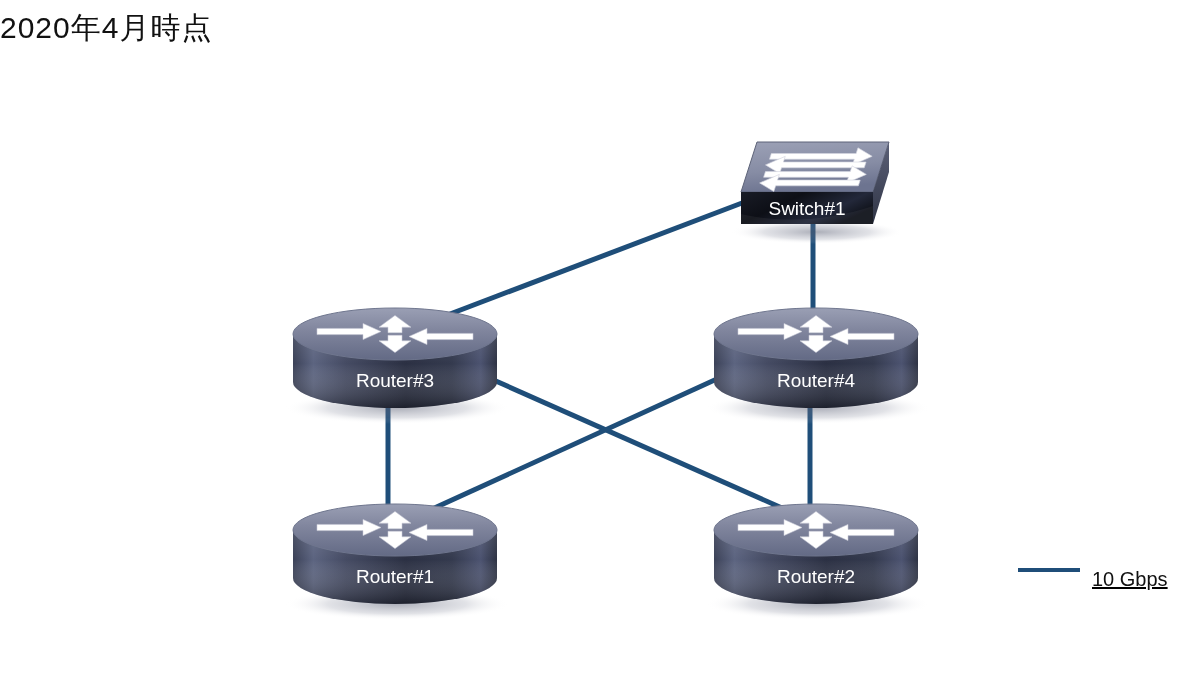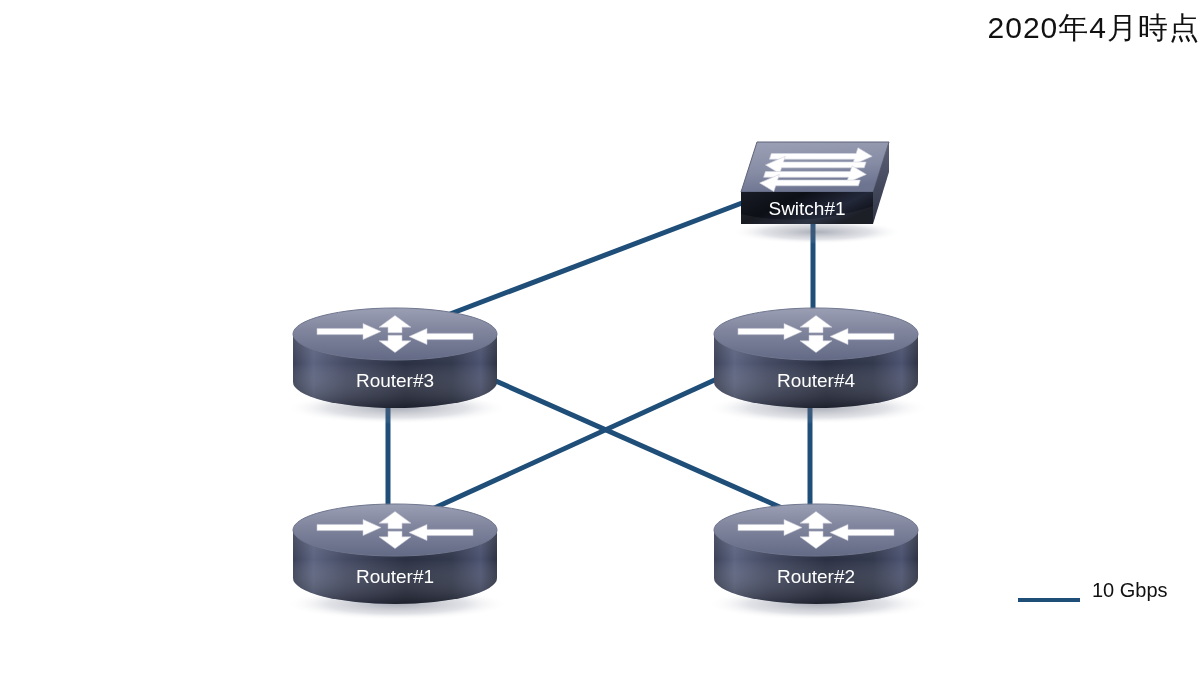--- a/index.html
+++ b/index.html
@@ -14,21 +14,21 @@
     overflow: hidden;
     font-family: "Liberation Sans", sans-serif;
     color: #000000;
   }
 
   #diagram-title {
     position: absolute;
     top: 8px;
     left: 0;
     width: 1200px;
-    text-align: right;
+    text-align: left;
     font-size: 30px;
     font-weight: 400;
     letter-spacing: 1px;
     color: #111111;
     font-family: "Liberation Sans", sans-serif;
   }
 
   #topology-canvas {
     position: absolute;
     left: 0;
@@ -38,22 +38,23 @@
   }
 
   #legend {
     position: absolute;
     left: 1018px;
     top: 568px;
     width: 182px;
   }
   .legend-row {
     display: flex;
-    align-items: flex-end;
+    align-items: flex-start;
     height: 34px;
+    text-decoration: underline;
   }
   .legend-swatch-wrap {
     width: 66px;
     display: flex;
     align-items: center;
     justify-content: flex-start;
   }
   .legend-swatch {
     background: #1f4e79;
     width: 62px;

